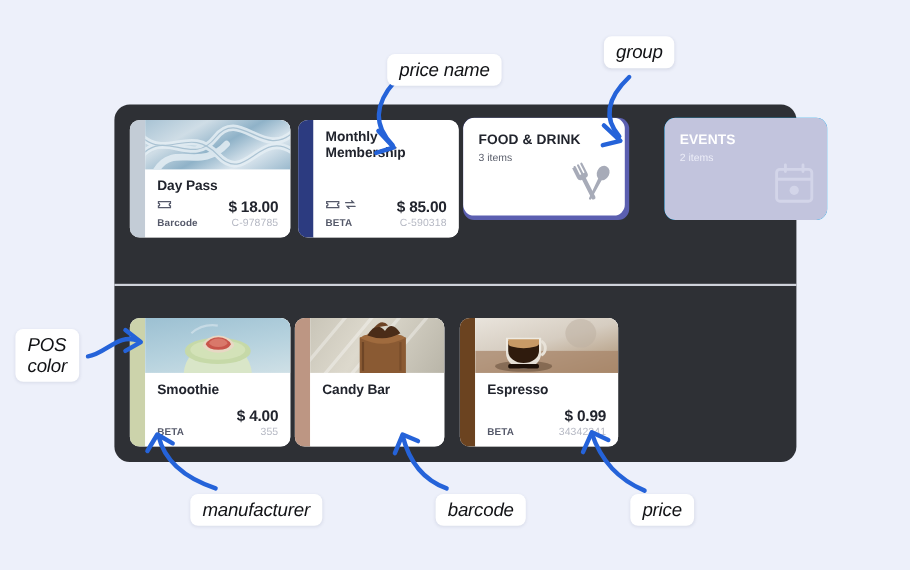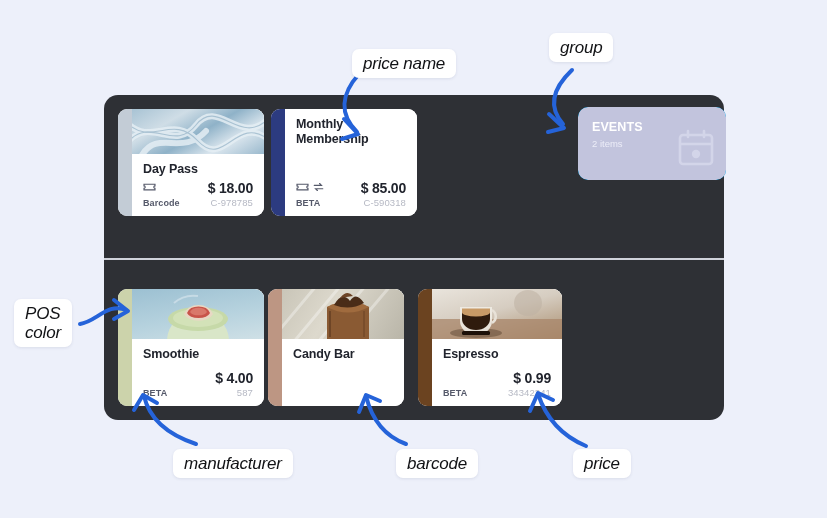--- a/index.html
+++ b/index.html
@@ -232,22 +232,39 @@
           </div>
           <div class="footer-meta-row">
             <span class="footer-manufacturer">BETA</span>
             <span class="footer-barcode">C-590318</span>
           </div>
         </div>
       </div>
     </div>
   </div>
 
-
-  <div class="group-card" style="left:474px; top:12px; width:148px; height:73px; background:#0ea5e9;">
+  <div class="group-card" style="left:317px; top:12px; width:151px; height:93px; background:#5b5fb0;">
+    <div class="group-card-inner" style="background:#ffffff; right:4px; bottom:4px;">
+      <div class="group-title" style="color:#21242d;">FOOD &amp; DRINK</div>
+      <div class="group-count" style="color:#5a5e6b;">3 items</div>
+      <span class="group-icon">
+        <svg width="40" height="38" viewBox="0 0 40 38" fill="#a7abb8">
+          <g transform="rotate(-27 20 19)">
+            <path d="M9.5 2.5 l0 10 a3.3 3.3 0 0 0 3.3 3.3 l0 19 a1.9 1.9 0 0 0 3.8 0 l0 -19 a3.3 3.3 0 0 0 3.3 -3.3 l0 -10 a1 1 0 0 0 -2 0 l0 8.5 l-1.4 0 l0 -8.5 a1 1 0 0 0 -2 0 l0 8.5 l-1.4 0 l0 -8.5 a1 1 0 0 0 -2 0 z"></path>
+          </g>
+          <g transform="rotate(27 20 19)">
+            <path d="M27.5 2 a5.6 6.8 0 0 1 0 13.6 a5.6 6.8 0 0 1 0 -13.6 z"></path>
+            <path d="M25.7 14 l3.6 0 l-0.7 20.8 a1.1 1.1 0 0 1 -2.2 0 z"></path>
+          </g>
+        </svg>
+      </span>
+    </div>
+  </div>
+
+  <div class="group-card" style="left:500px; top:12px; width:148px; height:93px; background:#0ea5e9;">
     <div class="group-card-inner" style="background:#c2c4dd;">
       <div class="group-title" style="color:#ffffff;">EVENTS</div>
       <div class="group-count" style="color:#ecedf8;">2 items</div>
       <span class="group-icon" style="right:9px; bottom:7px;">
         <svg width="42" height="42" viewBox="0 0 42 42" fill="none" stroke="#d3d5e9" stroke-width="2.6">
           <rect x="5" y="8" width="32" height="29" rx="3"></rect>
           <path d="M5 17 h32"></path>
           <path d="M13 4 v6 M29 4 v6" stroke-linecap="round"></path>
           <circle cx="21" cy="27" r="4.2" fill="#d3d5e9" stroke="none"></circle>
         </svg>
@@ -271,21 +288,21 @@
       </div>
       <div class="card-content">
         <div class="card-title">Smoothie</div>
         <div class="card-footer">
           <div class="footer-icons-row">
             <div class="footer-icons"></div>
             <span class="footer-price">$ 4.00</span>
           </div>
           <div class="footer-meta-row">
             <span class="footer-manufacturer">BETA</span>
-            <span class="footer-barcode">587</span>
+            <span class="footer-barcode">355</span>
           </div>
         </div>
       </div>
     </div>
   </div>
 
   <div class="card" style="left:164px; top:194px; width:136px; height:117px;">
     <div class="card-strip" style="background:#bd9683;"></div>
     <div class="card-body">
       <div class="card-photo" style="height:50px; flex-basis:50px; background:linear-gradient(120deg,#c9c5b8 0%,#ddd9cd 40%,#b9b5a8 100%);">

